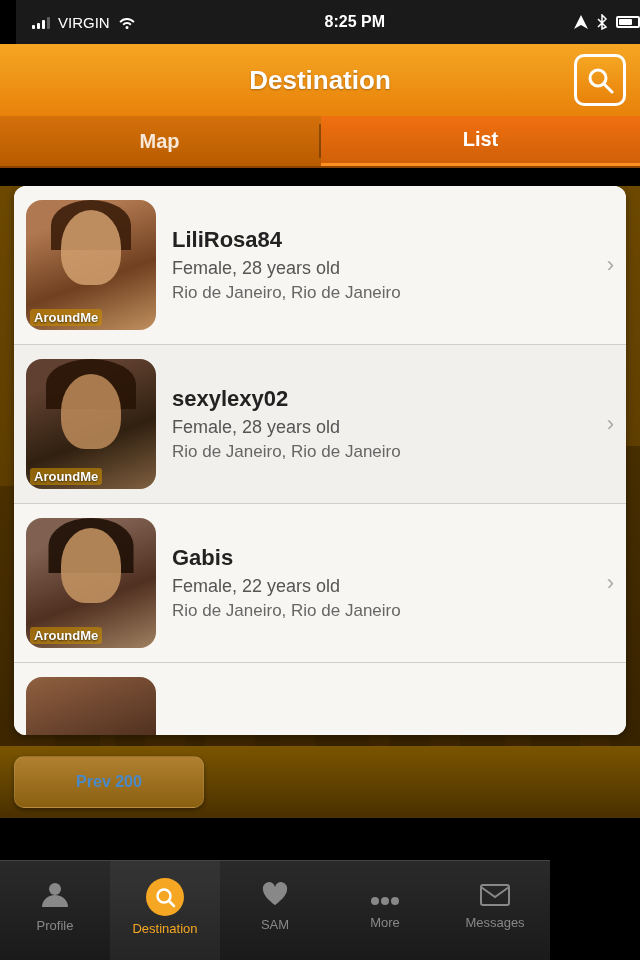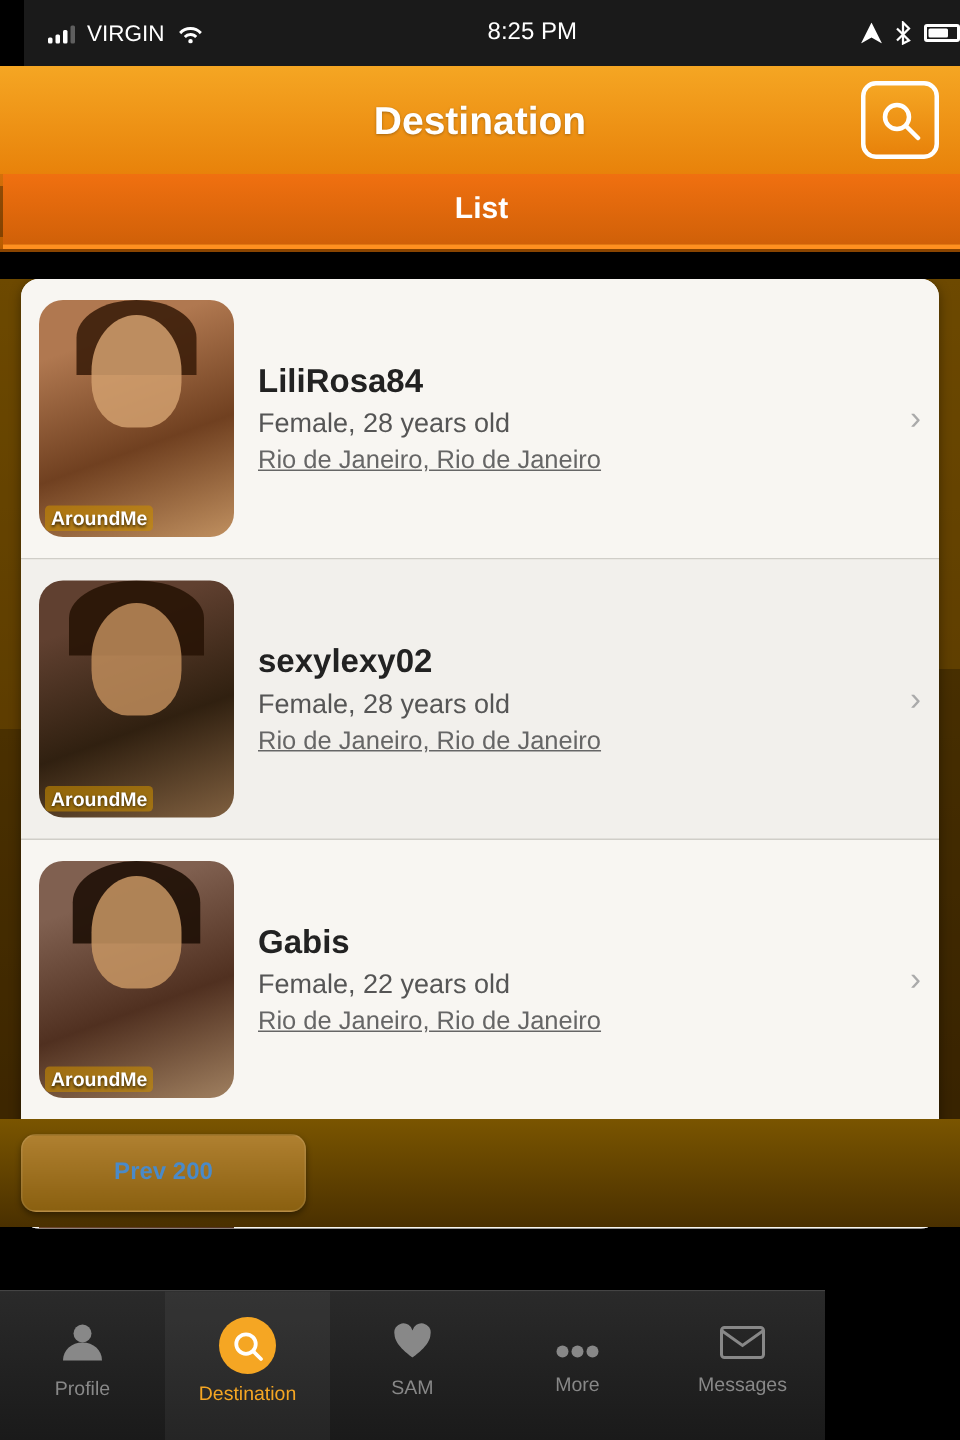--- a/index.html
+++ b/index.html
@@ -20,21 +20,21 @@
       display: flex;
       align-items: center;
       justify-content: space-between;
       padding: 0 16px;
       color: #fff;
       font-size: 15px;
       font-weight: 500;
       margin-left: 16px;
     }
     .status-left { display: flex; align-items: center; gap: 8px; }
-    .status-center { font-size: 16px; font-weight: 400; }
+    .status-center { font-size: 16px; font-weight: 700; }
     .status-right { display: flex; align-items: center; gap: 8px; }
     .signal-bars {
       display: flex; align-items: flex-end; gap: 2px; height: 14px;
     }
     .signal-bars span {
       background: #fff; width: 3px; border-radius: 1px;
     }
     .signal-bars span:nth-child(1) { height: 4px; }
     .signal-bars span:nth-child(2) { height: 6px; }
     .signal-bars span:nth-child(3) { height: 9px; }
@@ -147,21 +147,21 @@
     }
     .list-item:not(:last-child) {
       border-bottom: 1px solid #d0cec8;
     }
     .list-item:nth-child(even) {
       background: #f2f0ec;
     }
 
     .avatar-container {
       width: 130px;
-      height: 158px;
+      height: 130px;
       border-radius: 16px;
       overflow: hidden;
       flex-shrink: 0;
       background: #888;
       position: relative;
       margin-right: 16px;
     }
     .avatar-watermark {
       position: absolute;
       bottom: 4px;
@@ -220,21 +220,20 @@
       margin-bottom: 5px;
     }
     .item-detail {
       font-size: 18px;
       color: #555;
       margin-bottom: 4px;
     }
     .item-location {
       font-size: 17px;
       color: #666;
-      text-decoration: underline;
     }
     .chevron {
       color: #aaa;
       font-size: 22px;
       margin-left: 8px;
     }
 
     
     .list-item-partial {
       display: flex;
@@ -363,20 +362,21 @@
   <span id="header-title">Destination</span>
   <div id="search-button">
     <svg class="search-icon-svg" viewBox="0 0 28 28">
       <circle cx="12" cy="12" r="8" stroke="white" stroke-width="3" fill="none"></circle>
       <line x1="18" y1="18" x2="26" y2="26" stroke="white" stroke-width="3" stroke-linecap="round"></line>
     </svg>
   </div>
 </div>
 
 <div id="tabs">
+  <div class="tab">Map</div>
   <div class="tab-divider"></div>
   <div class="tab active">List</div>
 </div>
 
 <div id="main" style="height: 560px;">
   <div id="city-bg">
     
     <svg width="640" height="560" viewBox="0 0 640 560" xmlns="http://www.w3.org/2000/svg" style="opacity:0.4;">
       <rect width="640" height="560" fill="#5a3800"></rect>
 

